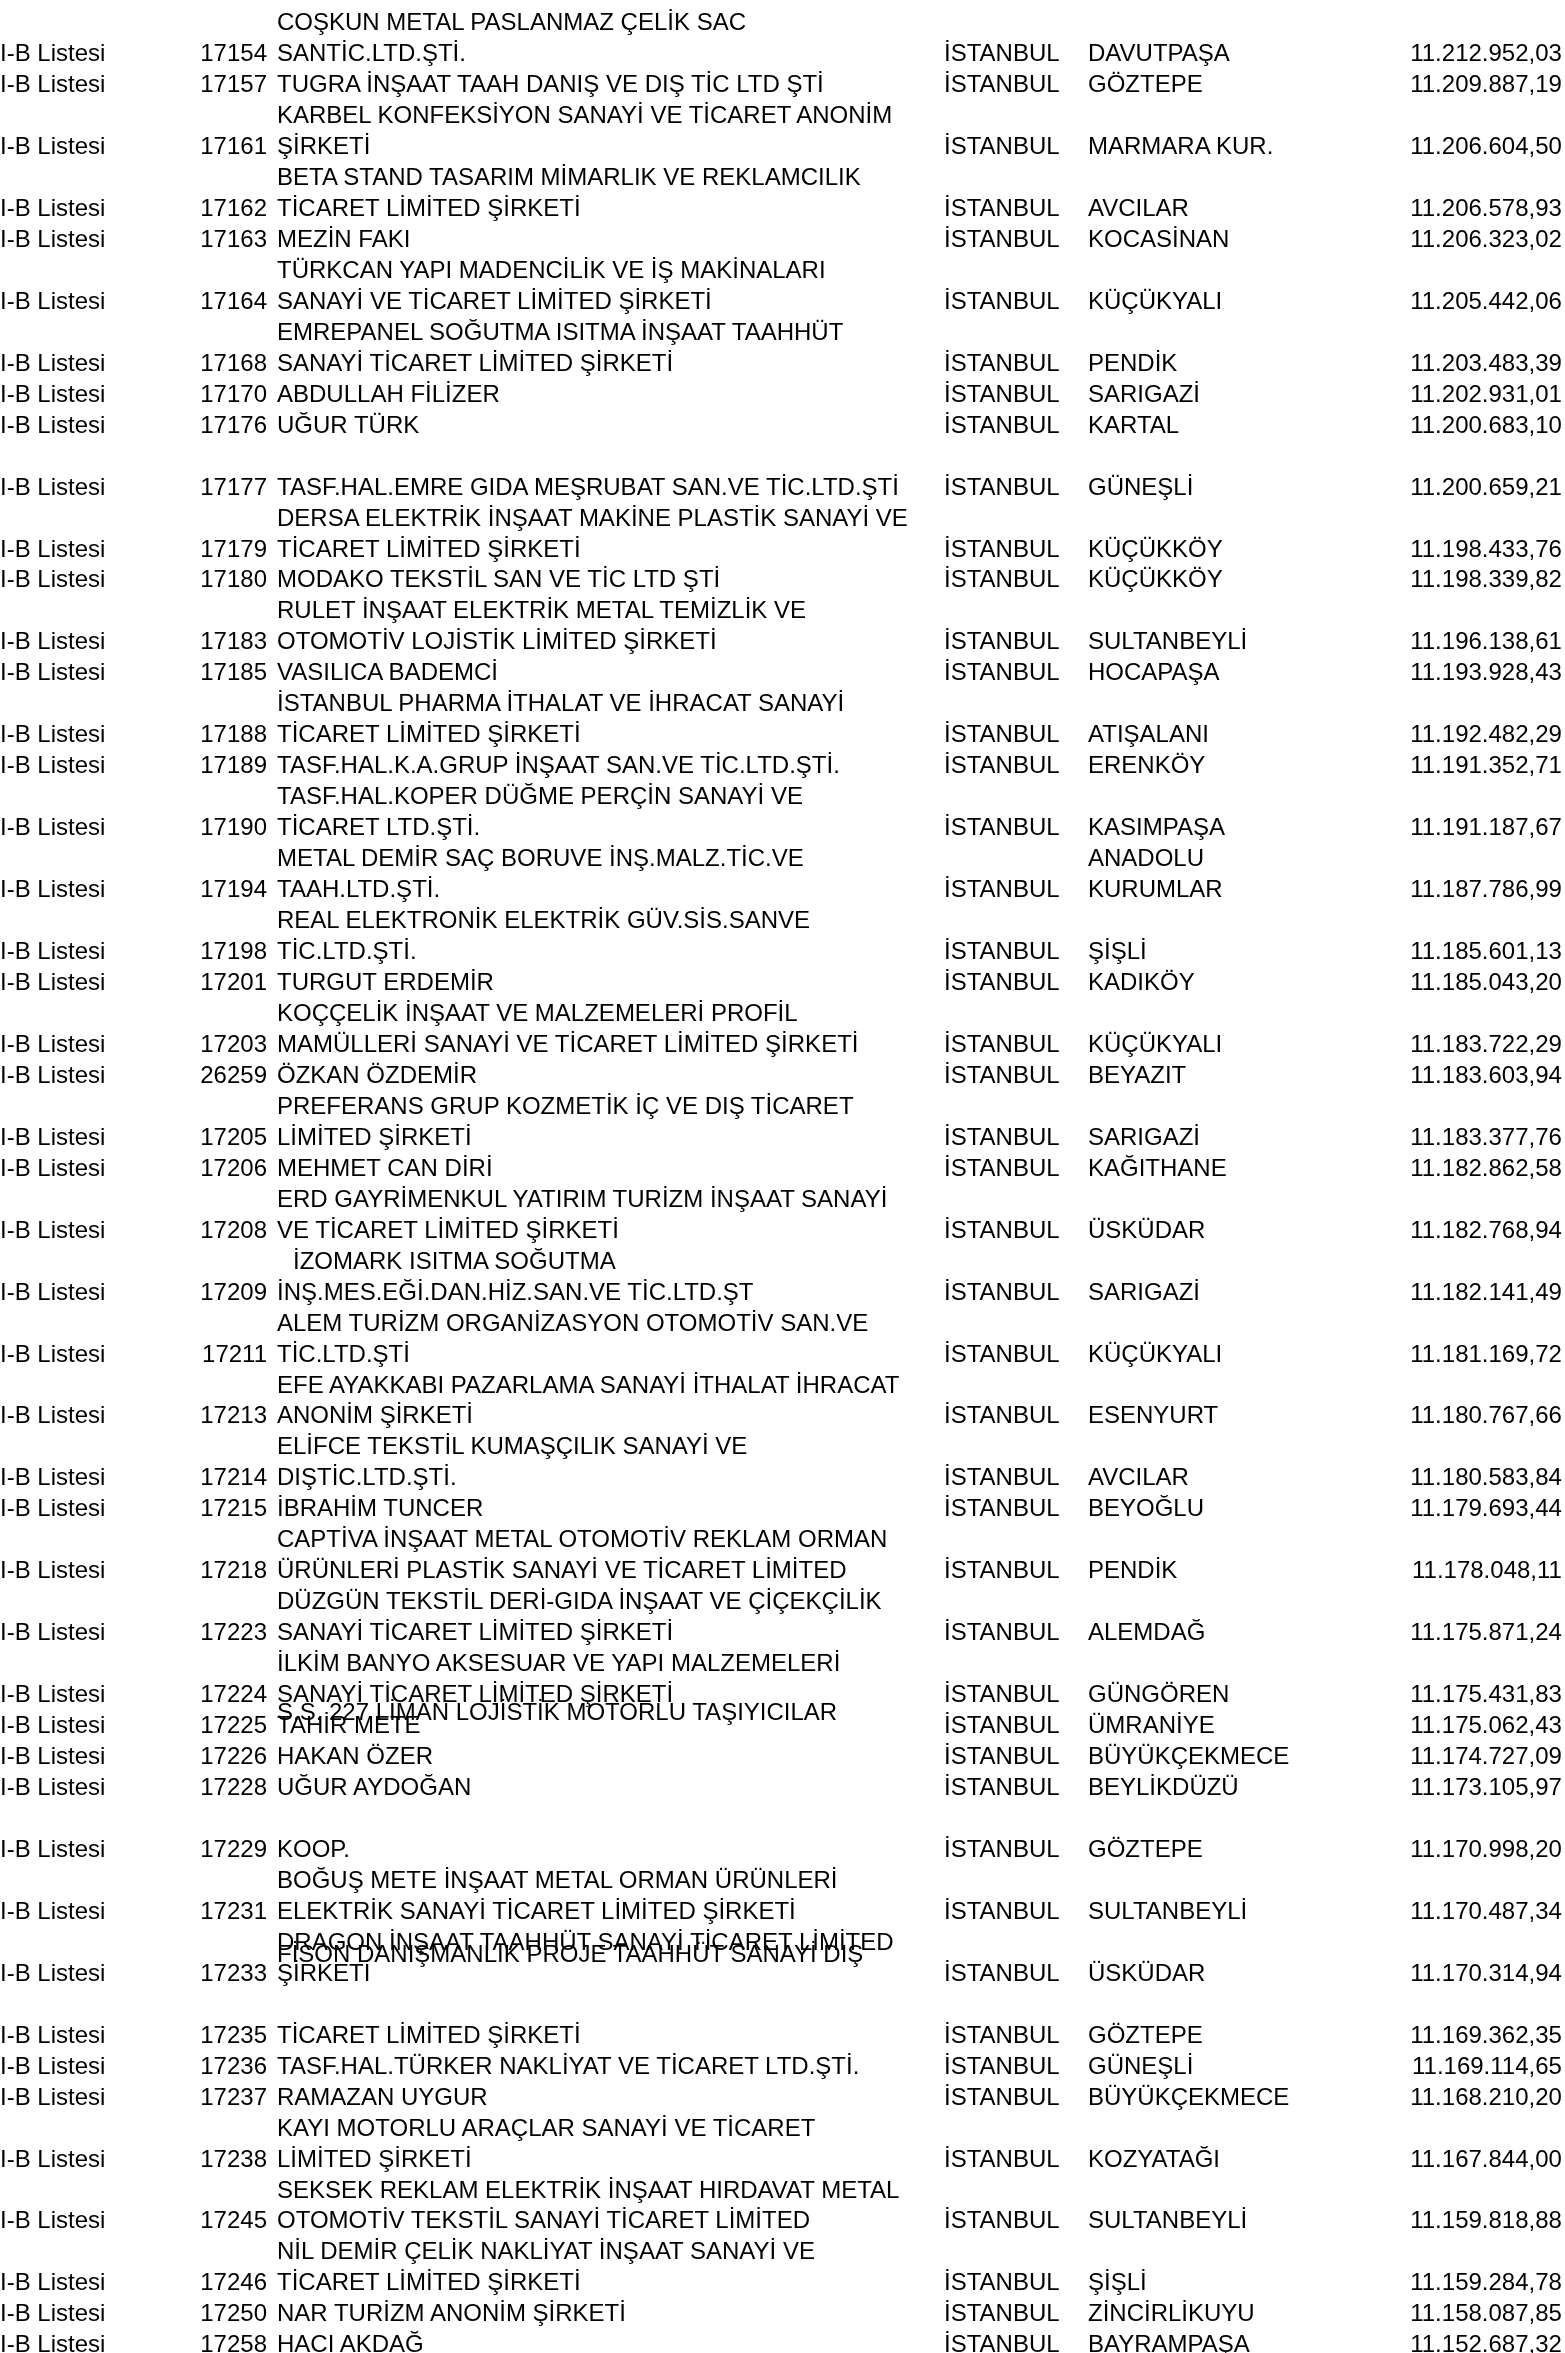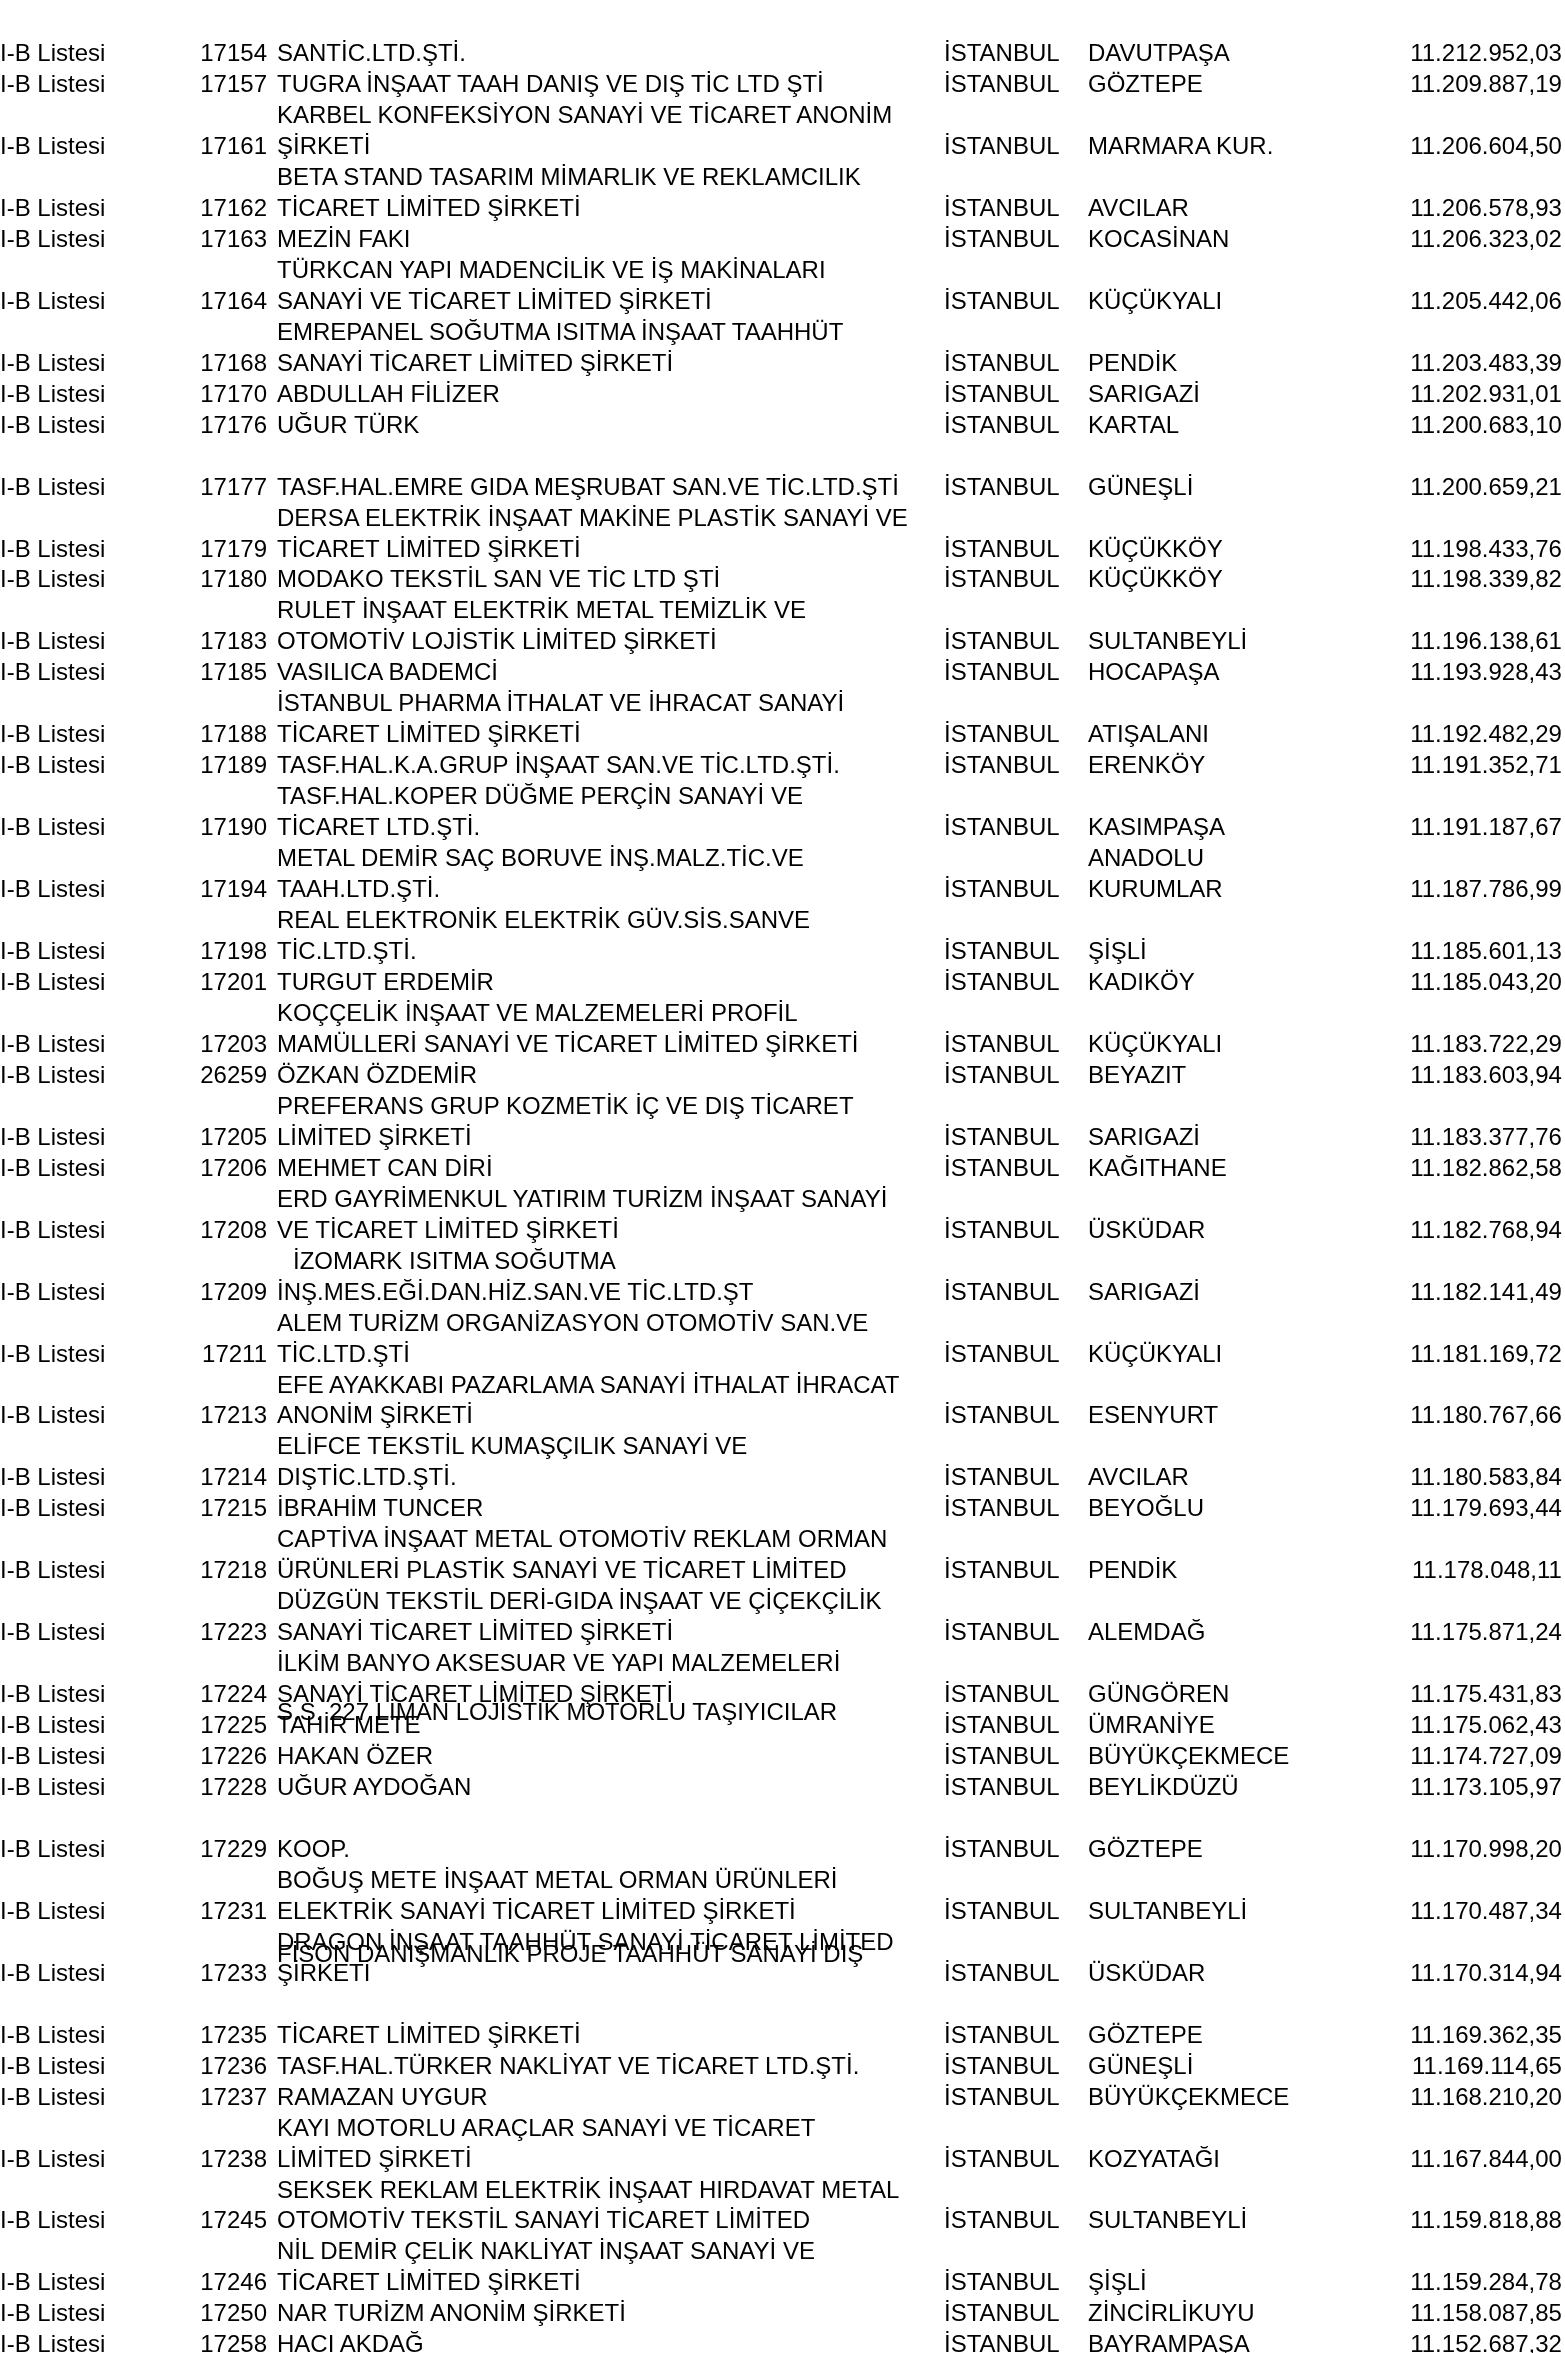--- a/index.html
+++ b/index.html
@@ -26,20 +26,25 @@
   .c-no    { left: 154px; width: 113px; text-align: right; }
   .c-name  { left: 277px; }
   .c-city  { left: 944px; }
   .c-dist  { left: 1088px; }
   .c-val   { right: 3.1px; text-align: right; }
 </style>
 </head>
 <body>
 
 <div id="doc">
+    <div class="line" style="top: 6.2px;">
+
+    <span class="c-name">COŞKUN METAL PASLANMAZ ÇELİK SAC</span>
+
+  </div>
     <div class="line" style="top: 37px;">
     <span class="c-list">I-B Listesi</span>
     <span class="c-no">17154</span>
     <span class="c-name">SANTİC.LTD.ŞTİ.</span>
     <span class="c-city">İSTANBUL</span>
     <span class="c-dist">DAVUTPAŞA</span>
     <span class="c-val">11.212.952,03</span>
   </div>
     <div class="line" style="top: 68px;">
     <span class="c-list">I-B Listesi</span>

